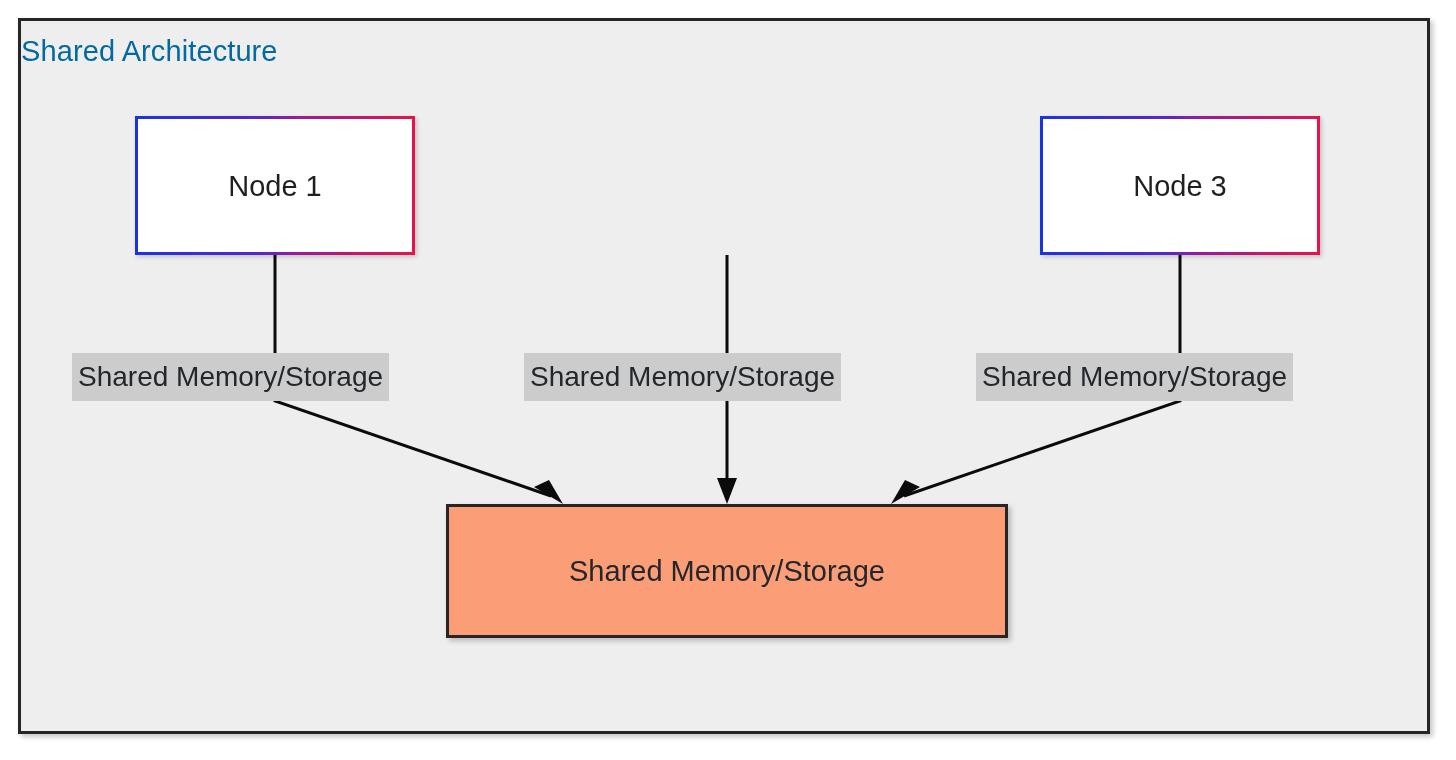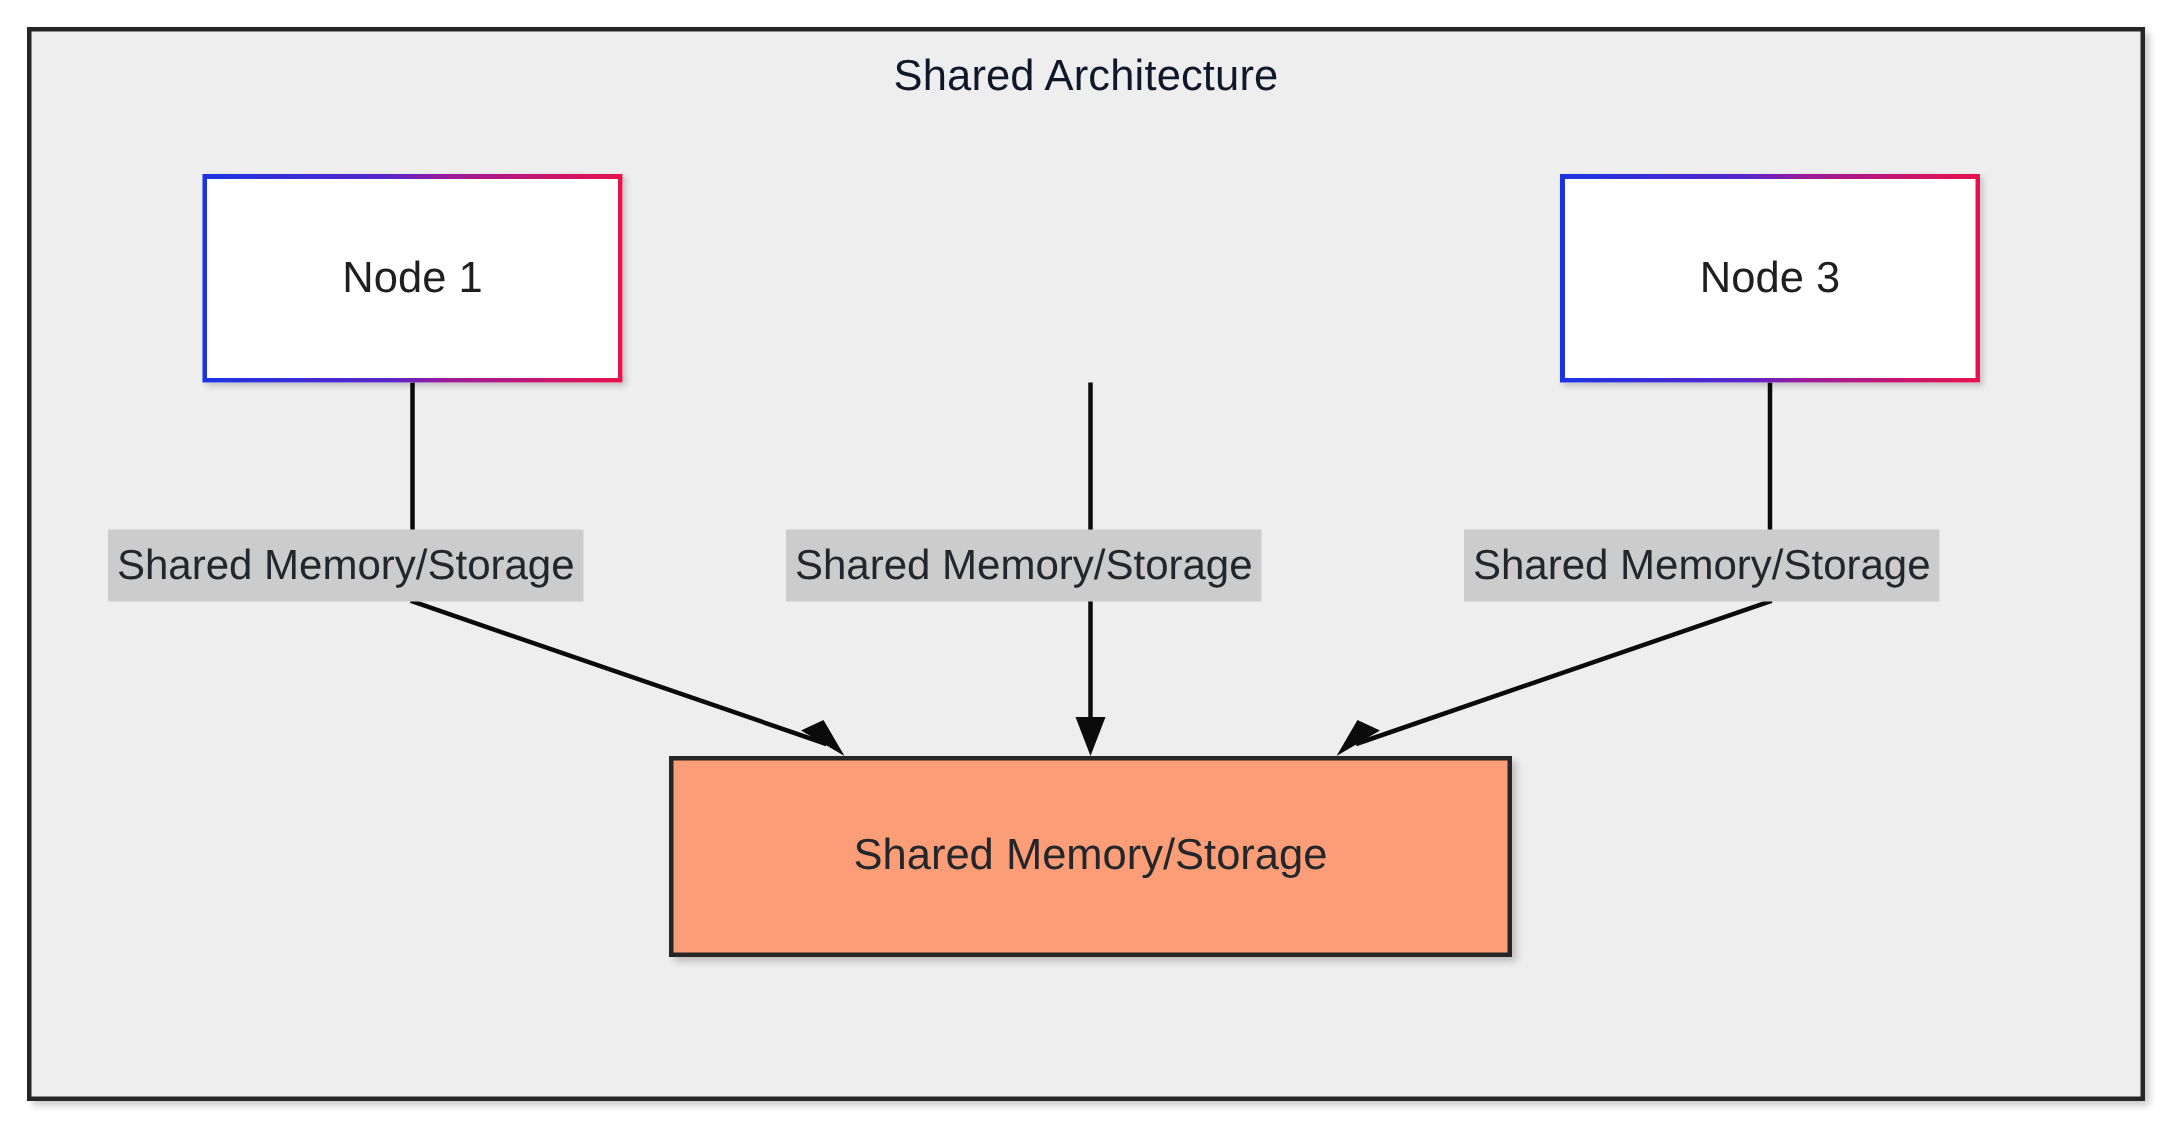--- a/index.html
+++ b/index.html
@@ -33,23 +33,23 @@
     border: 3px solid #262626;
     box-sizing: border-box;
     box-shadow: 3px 3px 5px rgba(0,0,0,0.22);
   }
 
   .cluster-title {
     position: absolute;
     left: 0;
     top: 14px;
     width: 100%;
-    text-align: center;
+    text-align: left;
     font-size: 29px;
-    color: #0f172a;
+    color: #0369a1;
     letter-spacing: 0.1px;
     white-space: nowrap;
   }
 
   
   .node {
     position: absolute;
     box-sizing: border-box;
     width: 280px;
     height: 139px;

